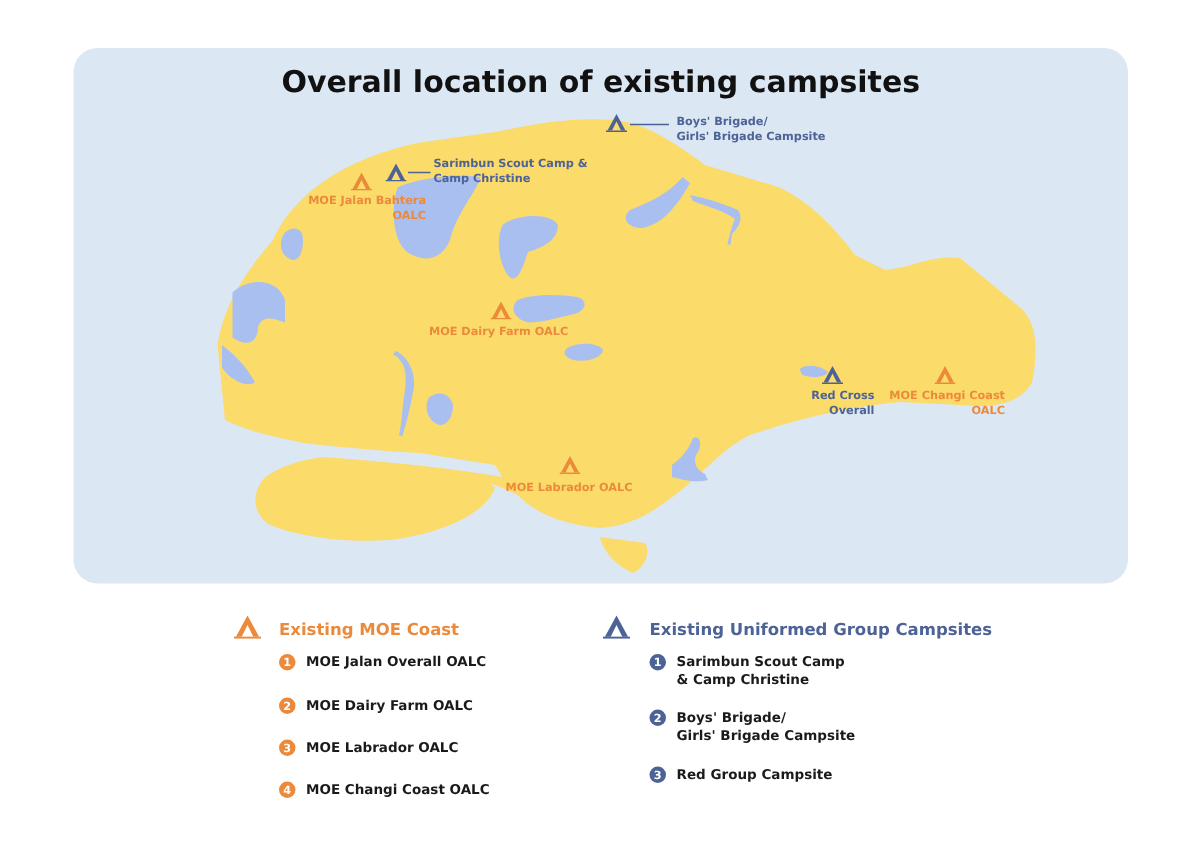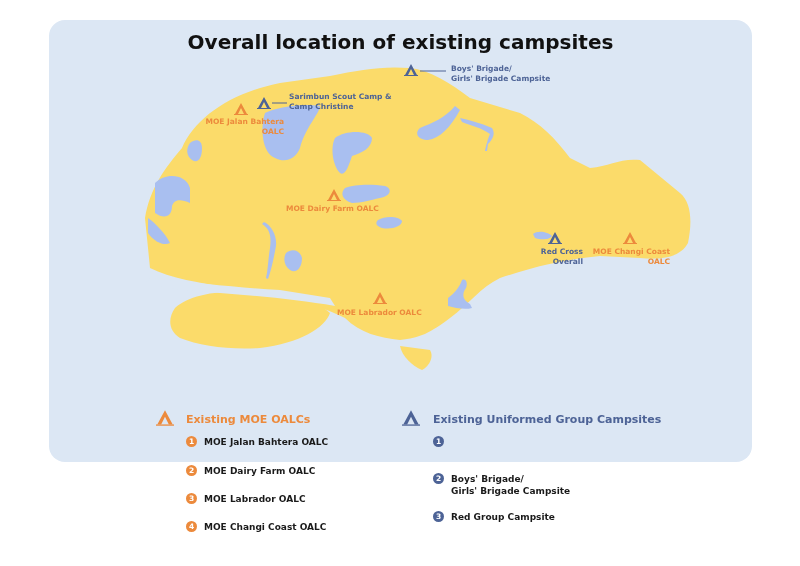--- a/index.html
+++ b/index.html
@@ -1,17 +1,17 @@
 <!DOCTYPE html>
 <html><head>
 <meta charset="utf-8">
 <style>
   html, body { margin:0; padding:0; }
   body { width:800px; height:566px; background:#ffffff; position:relative; overflow:hidden; font-family:"Liberation Sans", sans-serif; }
-  .map-panel { position:absolute; left:49px; top:20px; width:703px; height:442px; background:#dce7f4; border-radius:16px; overflow:hidden; }
+  .map-panel { position:absolute; left:49px; top:32px; width:703px; height:357px; background:#dce7f4; border-radius:16px; overflow:hidden; }
   .map-svg { position:absolute; left:0; top:0; }
   .title { position:absolute; left:0; width:703px; top:10px; text-align:center; font-family:"DejaVu Sans", sans-serif; font-weight:bold; font-size:20px; color:#111; letter-spacing:0px; }
   .lbl { position:absolute; font-family:"DejaVu Sans", sans-serif; font-weight:bold; font-size:7.5px; line-height:10px; white-space:nowrap; }
   .lbl.orange { color:#ec8a3c; text-align:right; }
   .lbl.blue { color:#4d6396; }
   .tent { position:absolute; }
   .leg-head { position:absolute; font-family:"DejaVu Sans", sans-serif; font-weight:bold; font-size:11px; }
   .leg-item { position:absolute; font-family:"DejaVu Sans", sans-serif; font-size:9px; color:#1a1a1a; font-weight:bold; line-height:12px; display:flex; align-items:flex-start; }
   .num { width:11px; height:11px; border-radius:50%; color:#fff; font-size:7.5px; line-height:11px; text-align:center; margin-right:7px; flex:none; font-weight:bold; }
   .num.o { background:#ec8a3c; }
@@ -106,24 +106,24 @@
     <div>MOE Changi Coast</div>
     <div>OALC</div>
   </div>
 </div>
 
 <div>
   <svg style="position:absolute;left:156px;top:410px" width="18" height="16" viewBox="0 0 14 12">
       <path d="M7,0 L13,11 L10,11 L7,5 L4,11 L1,11 Z" fill="#ec8a3c"></path>
       <rect x="0" y="11" width="14" height="1" fill="#ec8a3c"></rect>
     </svg>
-  <div class="leg-head" style="left:186px;top:413px;color:#ec8a3c">Existing MOE OALCs</div>
+  <div class="leg-head" style="left:186px;top:413px;color:#ec8a3c">Existing MOE Coast</div>
   <div class="leg-item" style="left:186px;top:436px">
       <span class="num o">1</span>
-      <span>MOE Jalan Bahtera OALC</span>
+      <span>MOE Jalan Overall OALC</span>
     </div>
   <div class="leg-item" style="left:186px;top:465px">
       <span class="num o">2</span>
       <span>MOE Dairy Farm OALC</span>
     </div>
   <div class="leg-item" style="left:186px;top:493px">
       <span class="num o">3</span>
       <span>MOE Labrador OALC</span>
     </div>
   <div class="leg-item" style="left:186px;top:521px">
@@ -133,20 +133,24 @@
 </div>
 
 <div>
   <svg style="position:absolute;left:402px;top:410px" width="18" height="16" viewBox="0 0 14 12">
       <path d="M7,0 L13,11 L10,11 L7,5 L4,11 L1,11 Z" fill="#4d6396"></path>
       <rect x="0" y="11" width="14" height="1" fill="#4d6396"></rect>
     </svg>
   <div class="leg-head" style="left:433px;top:413px;color:#4d6396">Existing Uniformed Group Campsites</div>
   <div class="leg-item" style="left:433px;top:436px">
       <span class="num b">1</span>
+      <span>
+        <div>Sarimbun Scout Camp</div>
+        <div>&amp; Camp Christine</div>
+      </span>
     </div>
   <div class="leg-item" style="left:433px;top:473px">
       <span class="num b">2</span>
       <span>
         <div>Boys' Brigade/</div>
         <div>Girls' Brigade Campsite</div>
       </span>
     </div>
   <div class="leg-item" style="left:433px;top:511px">
       <span class="num b">3</span>

